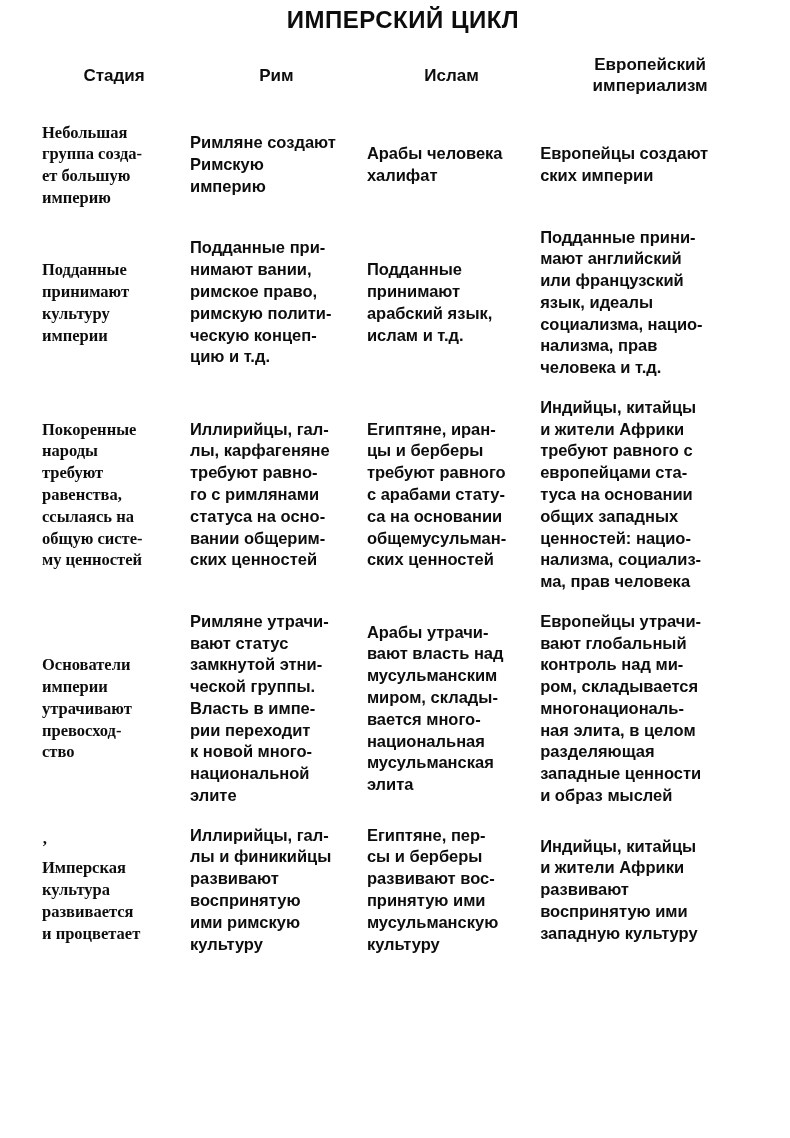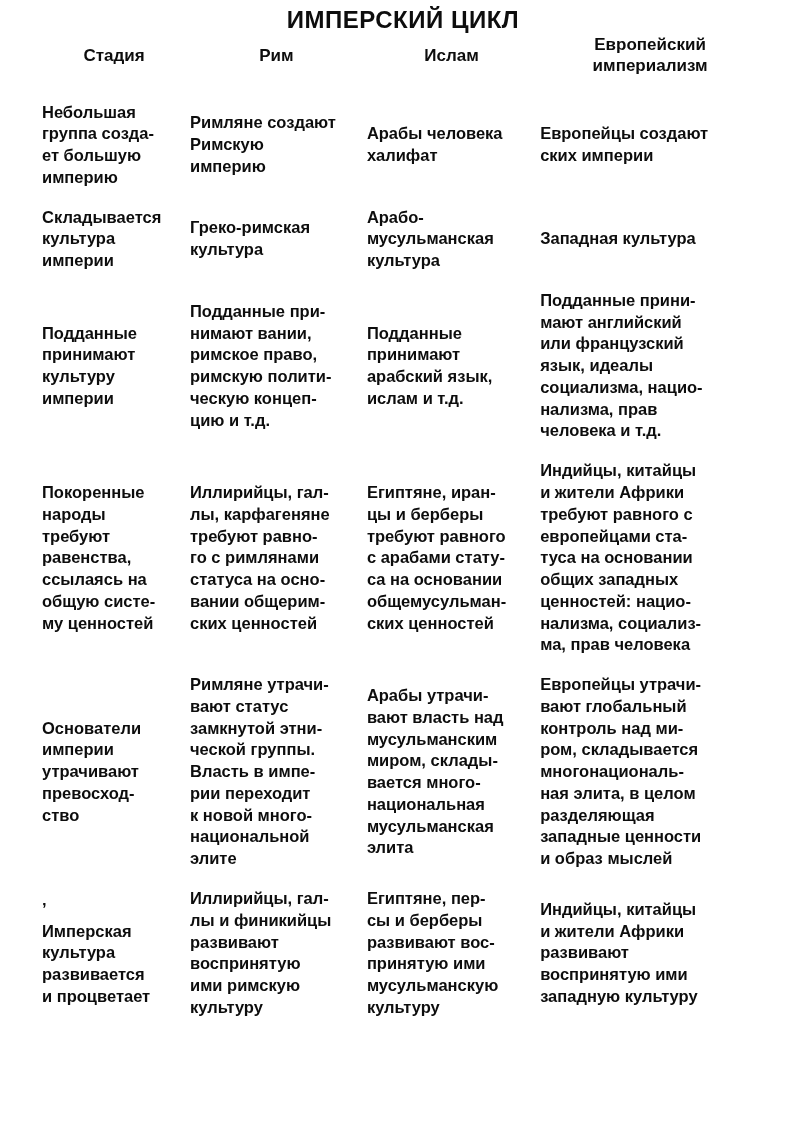--- a/index.html
+++ b/index.html
@@ -24,41 +24,42 @@
     margin: 0;
     text-align: center;
     font-size: 24px;
     font-weight: 700;
     letter-spacing: 0.5px;
     white-space: pre-line;
   }
   table.cycle-table {
     width: 100%;
     border-collapse: collapse;
+    margin-top: 20px;
     table-layout: fixed;
   }
   table.cycle-table th {
     font-size: 17px;
     font-weight: 700;
     text-align: center;
     vertical-align: middle;
     padding: 0 4px 16px 0;
     white-space: pre-line;
     line-height: 1.25;
   }
   table.cycle-table td {
     font-size: 16.5px;
     font-weight: 700;
     vertical-align: middle;
     text-align: left;
     padding: 9px 8px 9px 0;
     white-space: pre-line;
     line-height: 1.32;
   }
-  td.col-stage { padding-right: 10px; }
+  td.col-stage { padding-right: 10px; font-family: Liberation Serif, serif; }
   td.col-european { padding-right: 0; }
 </style>
 </head>
 <body>
 
 <div class="page">
 
   <h1 class="title">ИМПЕРСКИЙ ЦИКЛ</h1>
 
   <table class="cycle-table">
@@ -83,31 +84,20 @@
 группа созда-
 ет большую
 империю</td>
         <td class="col-rome">Римляне создают
 Римскую
 империю</td>
         <td class="col-islam">Арабы человека
 халифат</td>
         <td class="col-european">Европейцы создают
 ских империи</td>
-      </tr>
-      <tr>
-        <td class="col-stage">Складывается
-культура
-империи</td>
-        <td class="col-rome">Греко-римская
-культура</td>
-        <td class="col-islam">Арабо-
-мусульманская
-культура</td>
-        <td class="col-european">Западная культура</td>
       </tr>
       <tr>
         <td class="col-stage">Подданные
 принимают
 культуру
 империи</td>
         <td class="col-rome">Подданные при-
 нимают вании,
 римское право,
 римскую полити-

